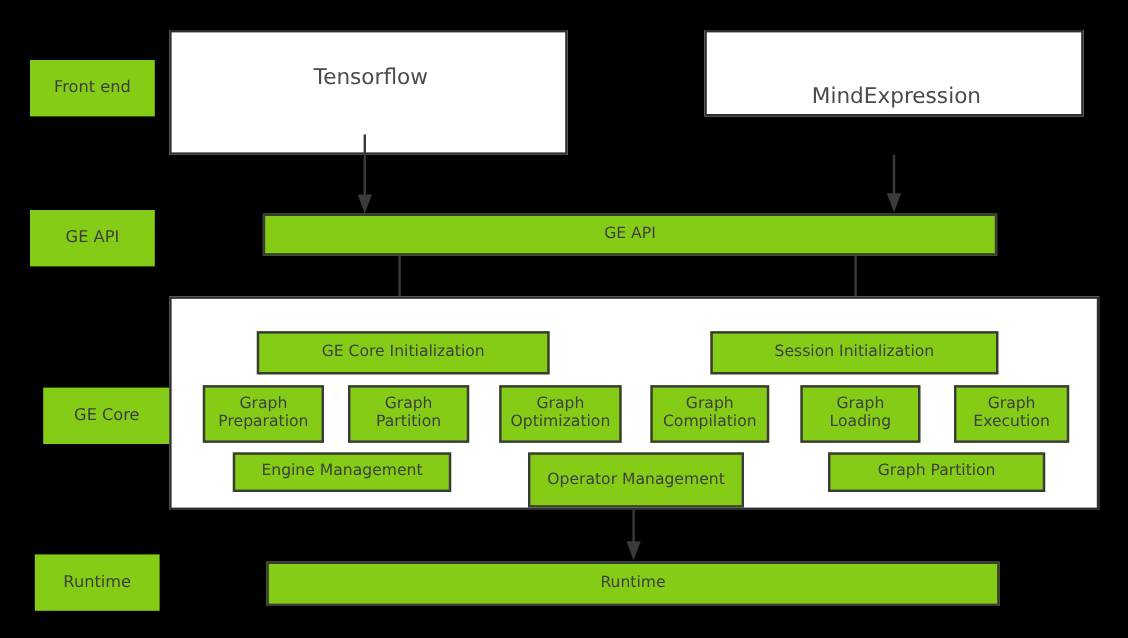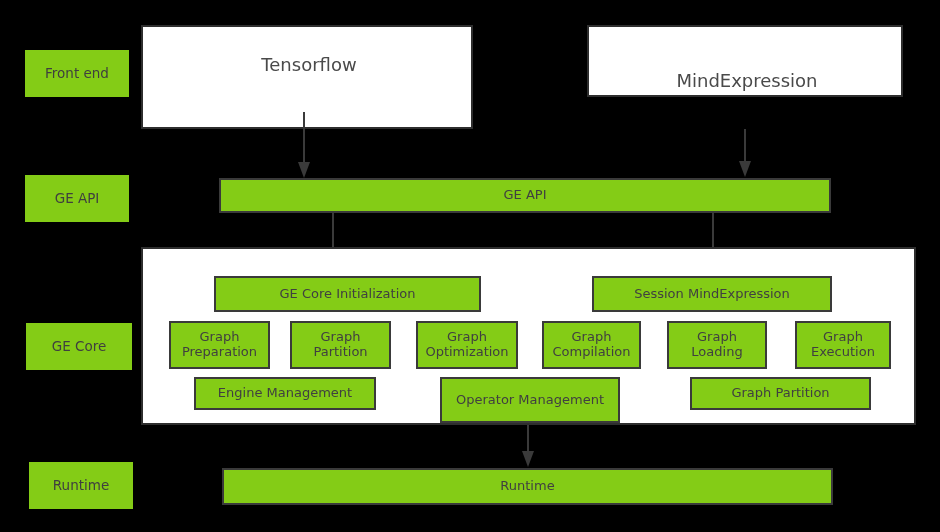--- a/index.html
+++ b/index.html
@@ -62,21 +62,21 @@
 </style>
 </head>
 <body>
 
 <div id="canvas">
 
   <div class="box layer-label" style="left:25px; top:50px; width:104px; height:47px;">Front end</div>
 
   <div class="box layer-label" style="left:25px; top:175px; width:104px; height:47px;">GE API</div>
 
-  <div class="box layer-label" style="left:26px; top:323px; width:106px; height:47px;">GE Core</div>
+  <div class="box layer-label" style="left:36px; top:323px; width:106px; height:47px;">GE Core</div>
 
   <div class="box layer-label" style="left:29px; top:462px; width:104px; height:47px;">Runtime</div>
 
   <div class="box panel" style="left:141px; top:25px; width:332px; height:104px;">
     <div class="stack-title" style="left:0; top:28px; width:332px;">Tensorflow</div>
   </div>
 
   <div class="box panel" style="left:587px; top:25px; width:316px; height:72px;">
     <div class="stack-title" style="left:0; top:44px; width:316px;">MindExpression</div>
   </div>
@@ -106,23 +106,23 @@
 
   <div class="arrow" style="left:705px; top:213px;">
     <svg width="16" height="62" viewBox="0 0 16 62">
       <line x1="8" y1="0" x2="8" y2="50" stroke="#3a3a3a" stroke-width="2"></line>
       <polygon points="8,60 2,44 14,44" fill="#3a3a3a"></polygon>
     </svg>
   </div>
 
   <div class="box panel" style="left:141px; top:247px; width:775px; height:178px;">
 
-    <div class="box" style="left:71px; top:27px; width:267px; height:36px;">GE Core Initialization</div>
+    <div class="box" style="left:71px; top:27px; width:244px; height:36px;">GE Core Initialization</div>
 
-    <div class="box" style="left:449px; top:27px; width:240px; height:36px;">Session MindExpression</div>
+    <div class="box" style="left:449px; top:27px; width:240px; height:36px;">Session Initialization</div>
 
     
     <div class="box" style="left:26px; top:72px; width:101px; height:48px;">Graph
 Preparation</div>
 
     <div class="box" style="left:147px; top:72px; width:101px; height:48px;">Graph
 Partition</div>
 
     <div class="box" style="left:273px; top:72px; width:102px; height:48px;">Graph
 Optimization</div>

